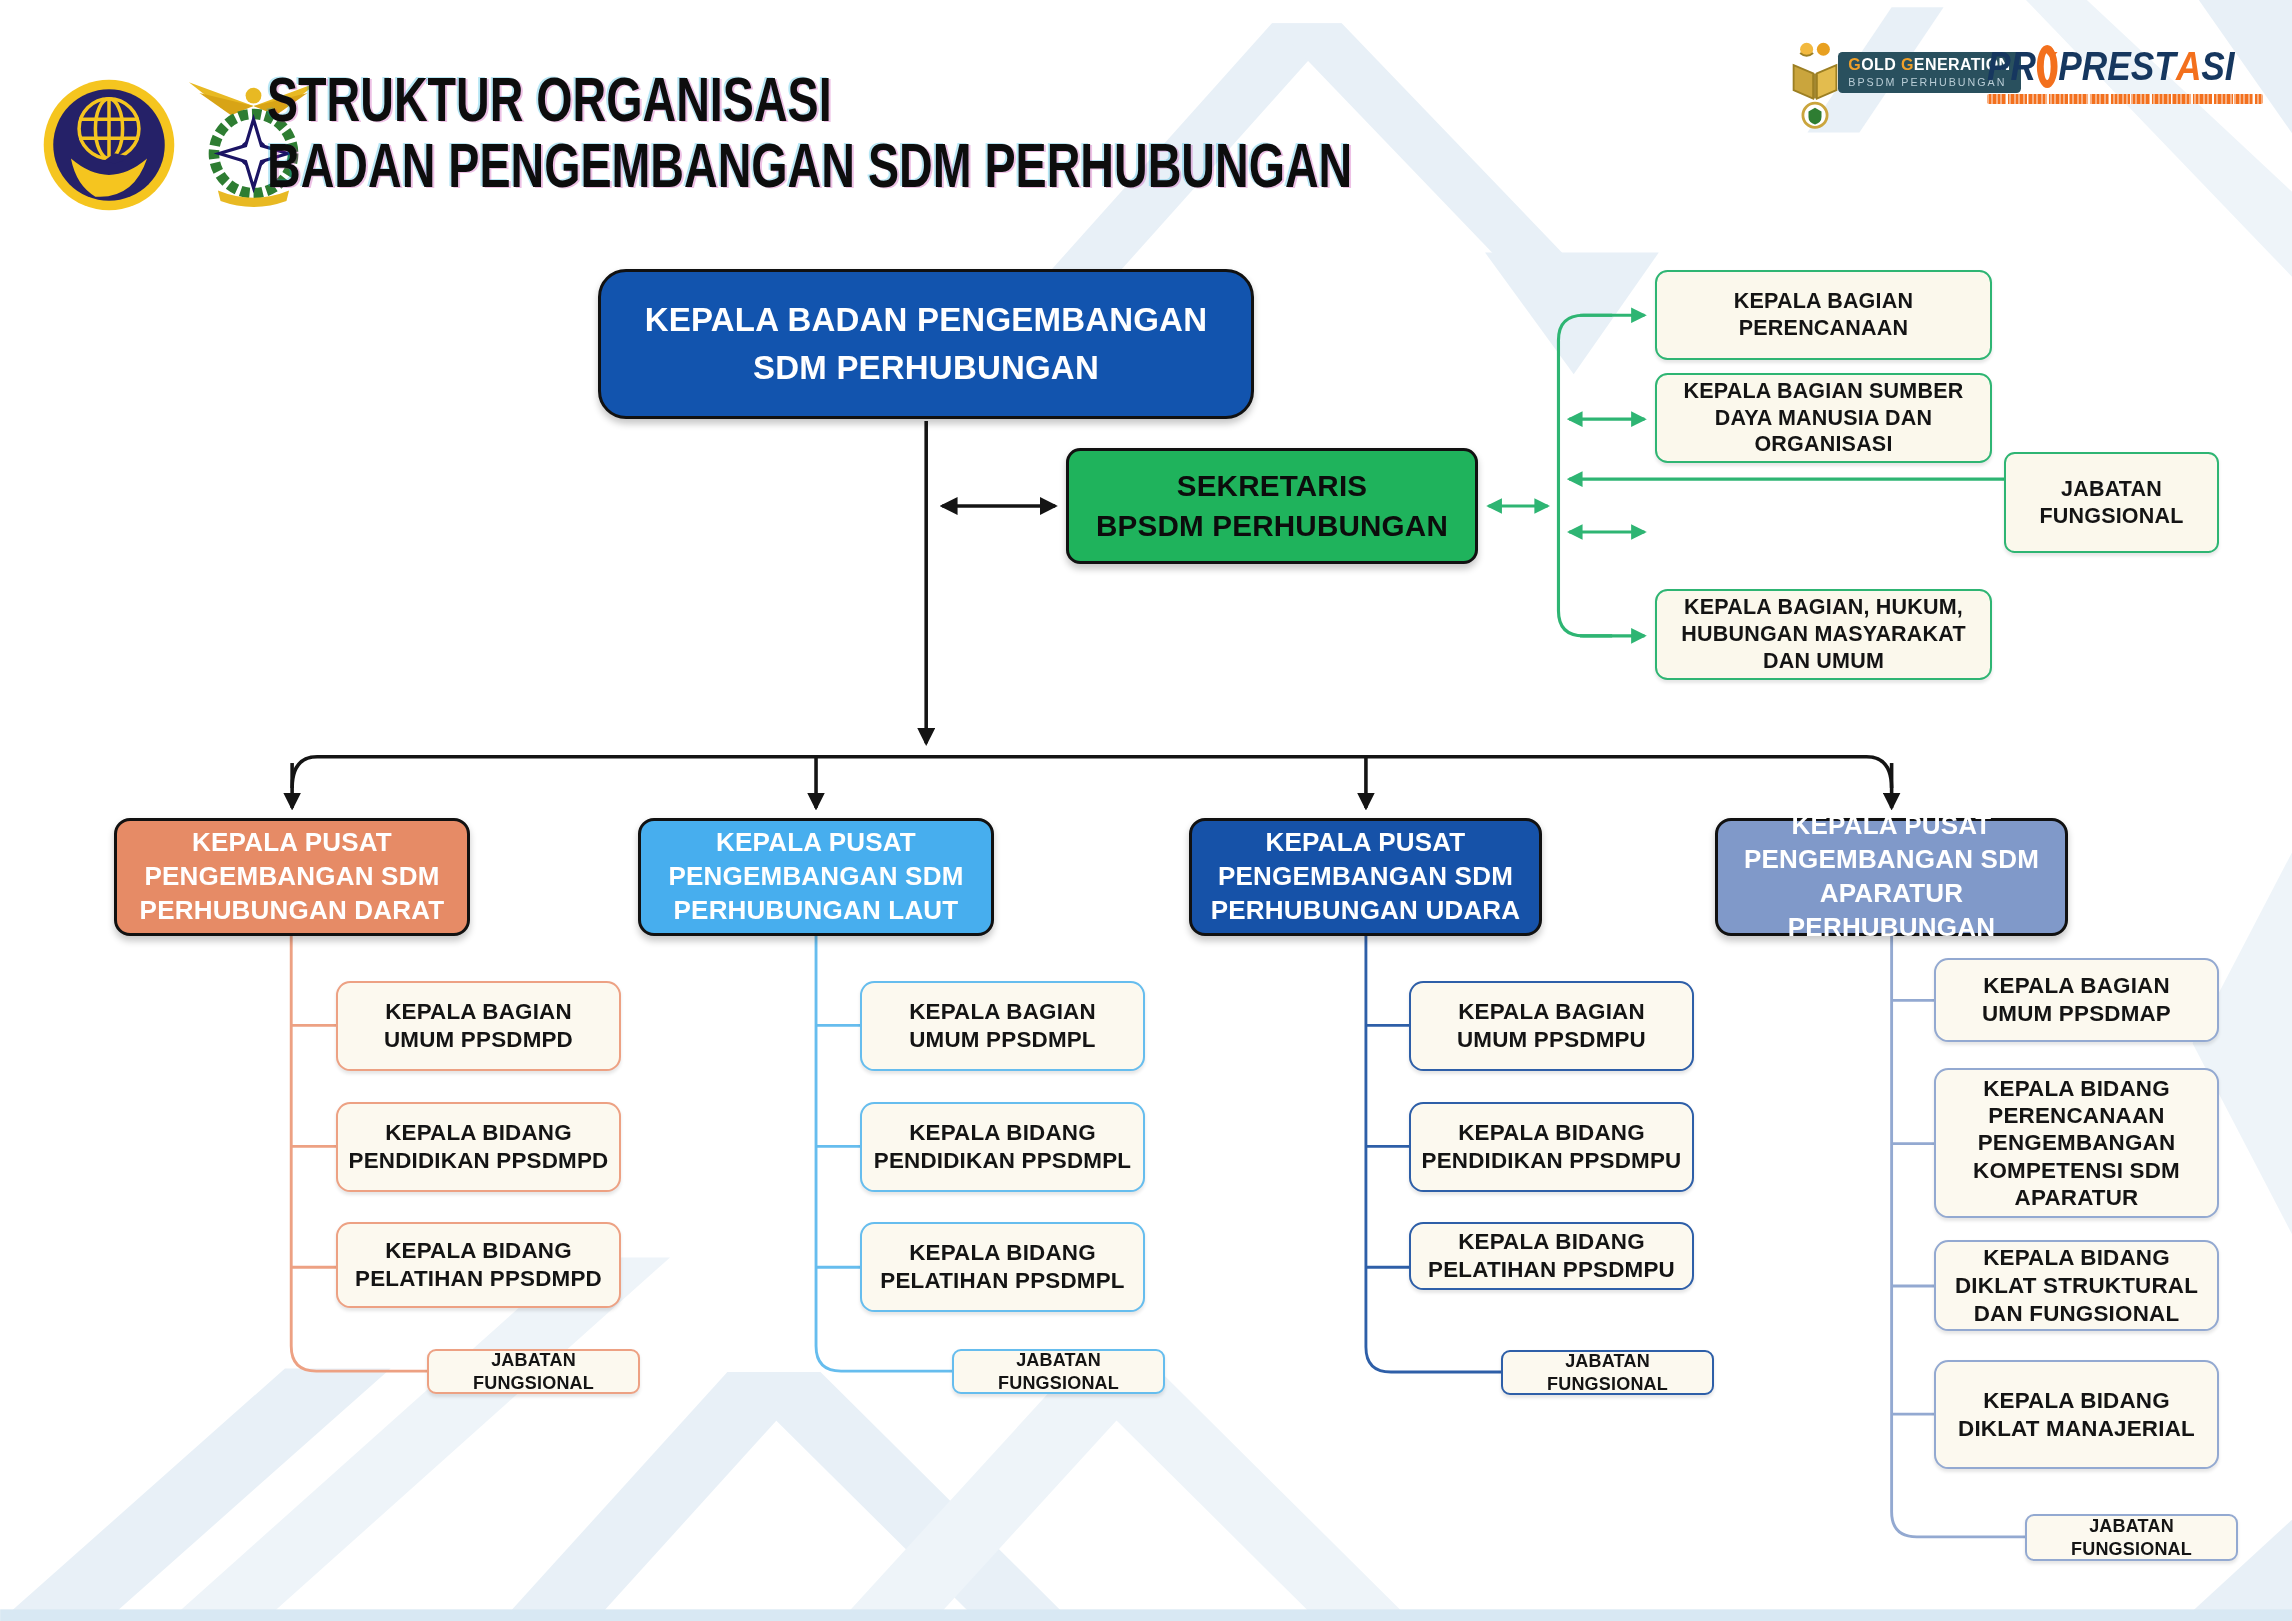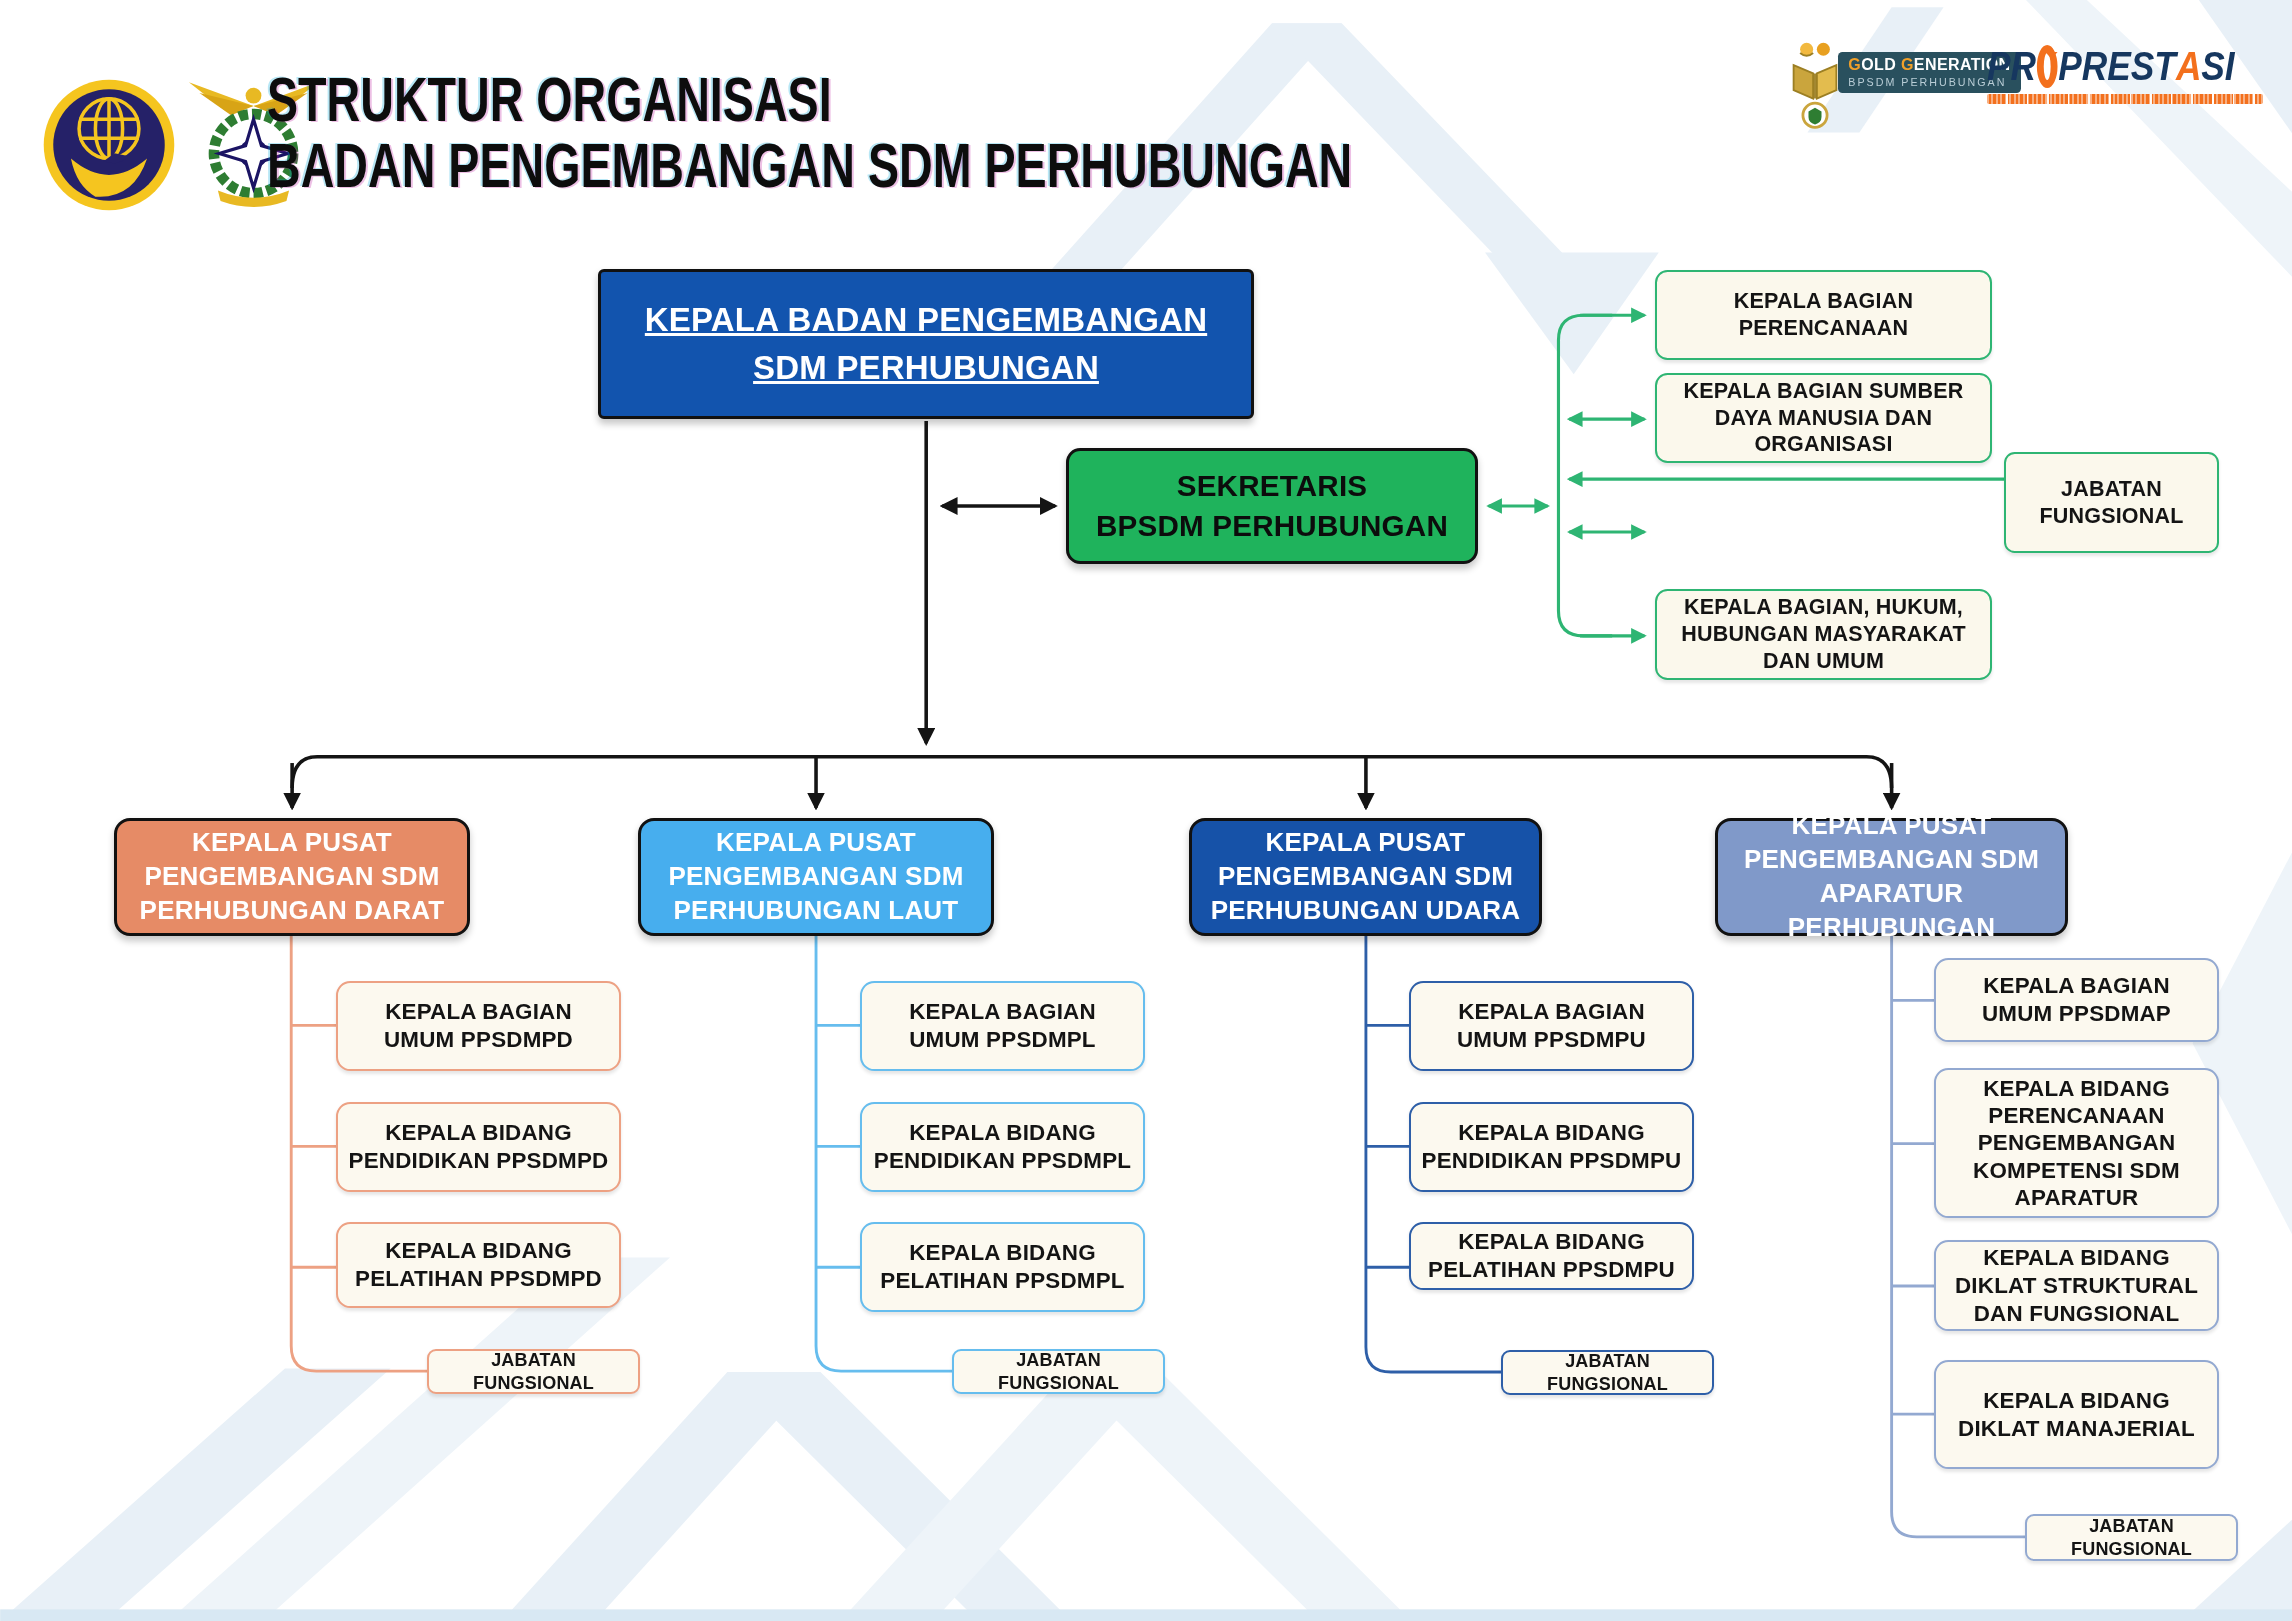--- a/index.html
+++ b/index.html
@@ -37,21 +37,21 @@
         background-size:100% 100%, 100% 4.5px;background-position:0 0, 0 2.7px;background-repeat:repeat, repeat;}
 
   
   .bx{position:absolute;z-index:2;box-sizing:border-box;display:flex;flex-direction:column;
       align-items:center;justify-content:center;text-align:center;font-weight:bold;border-radius:14.3px;
       padding:5.4px 16px;line-height:1.25;letter-spacing:0.2px;}
   .shadow{box-shadow:0 4.5px 7.2px rgba(0,0,0,0.22);}
   .soft{box-shadow:0 2.7px 3.6px rgba(0,0,0,0.10);}
 
   .bx-root{left:598px;top:269px;width:656px;height:150px;background:#1254ae;border:3.6px solid #111111;
-           color:#ffffff;font-size:33px;border-radius:6px;line-height:1.45;text-decoration:underline;}
+           color:#ffffff;font-size:33px;border-radius:28px;line-height:1.45;}
   .bx-sek{left:1066px;top:448px;width:412px;height:116px;background:#1fb35c;border:3.6px solid #111111;
           color:#0c0c0c;font-size:29.6px;border-radius:14.3px;line-height:1.35;}
 
   .bx-bagian{left:1655px;width:337px;background:#fbf8ec;border:2.7px solid #2eb573;color:#141414;
              font-size:21.5px;border-radius:12.5px;}
   .bx-jfsek{left:2004px;top:452px;width:215px;height:101px;background:#fbf8ec;border:2.7px solid #2eb573;
             color:#141414;font-size:21.5px;border-radius:10.7px;}
 
   .bx-pusat{top:818px;height:118px;border:3.1px solid #111111;color:#ffffff;font-size:26px;
             border-radius:16px;padding:5.4px 12.5px;line-height:1.3;}

